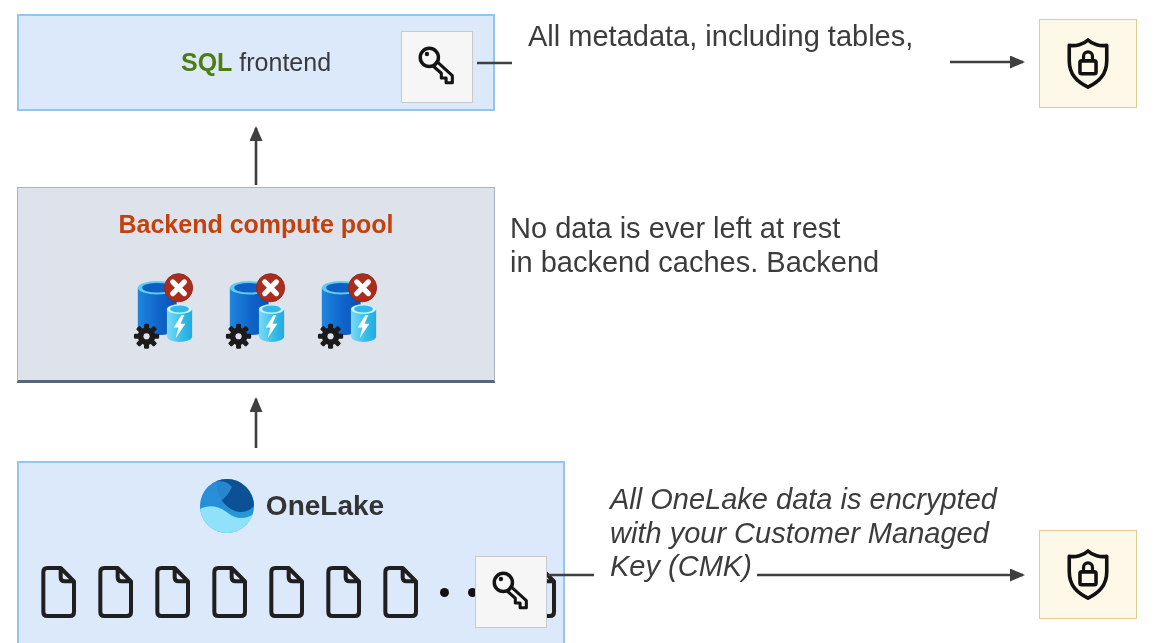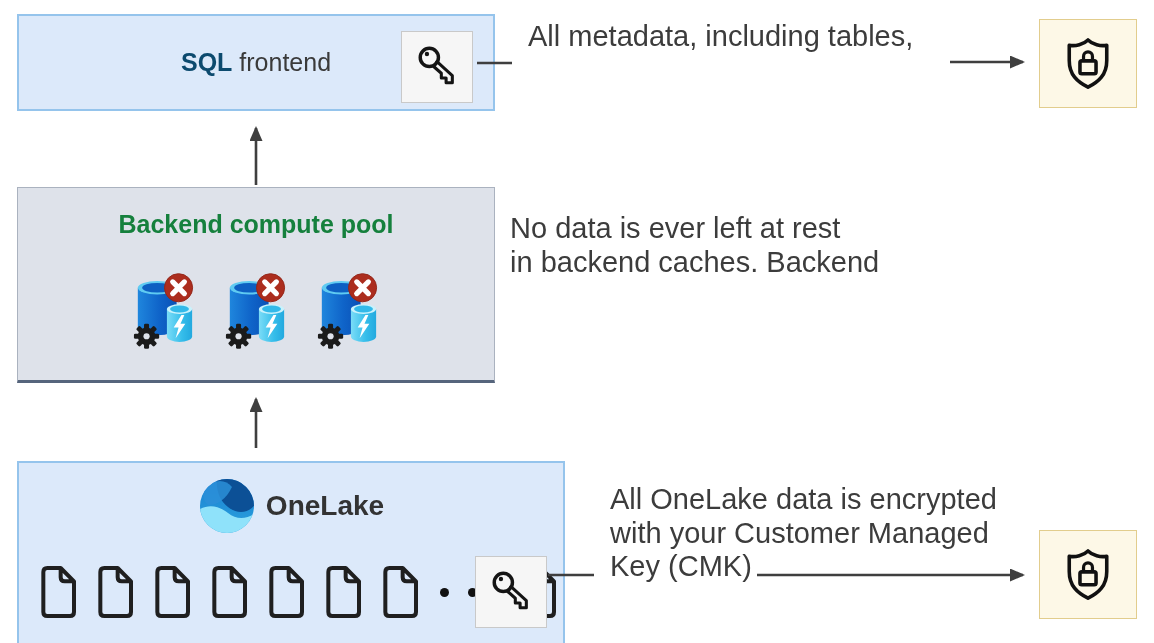--- a/index.html
+++ b/index.html
@@ -7,34 +7,34 @@
     position:relative;width:1154px;height:643px;background:#fff;overflow:hidden;
     font-family:"Liberation Sans",sans-serif;color:#3a3a3a;
   }
   .box{position:absolute;box-sizing:border-box;}
   .sql-box{
     left:17px;top:14px;width:478px;height:97px;
     background:var(--box-blue,#dce9fa);border:2px solid var(--box-blue-border,#95c4ec);
     display:flex;align-items:center;justify-content:center;
   }
   .sql-title{font-size:25px;color:#3a3a3a;}
-  .sql-title b{font-weight:bold;color:#0c4a6e;}
+  .sql-title b{font-weight:bold;color:#4d7c0f;}
   .key-btn{
     position:absolute;width:72px;height:72px;background:#f6f6f6;border:1px solid #c9c9c9;
     display:flex;align-items:center;justify-content:center;box-sizing:border-box;
   }
   .key-btn-sql{right:20px;top:15px;}
   .key-btn-onelake{right:16px;top:93px;}
   .backend-box{
     left:17px;top:187px;width:478px;height:196px;
     background:var(--box-gray,#dee2ea);
     border:1px solid #aab2bf;border-bottom:3px solid #56657c;
   }
   .backend-title{
-    text-align:center;margin-top:22px;font-size:25px;font-weight:bold;color:#15803d;
+    text-align:center;margin-top:22px;font-size:25px;font-weight:bold;color:#c2410c;
   }
   .cache-row{
     position:absolute;left:0;right:0;top:84px;display:flex;justify-content:center;gap:28px;
   }
   .onelake-box{
     left:17px;top:450px;width:548px;height:185px;
     background:var(--box-blue,#dce9fa);border:2px solid var(--box-blue-border,#95c4ec);margin-top:11px;
   }
   .onelake-header{
     position:absolute;left:0;right:0;top:14px;display:flex;align-items:center;justify-content:center;gap:10px;
@@ -42,21 +42,21 @@
   .onelake-title{font-size:28px;font-weight:bold;color:#333;}
   .docs-row{
     position:absolute;left:16px;top:93px;height:72px;display:flex;align-items:center;
   }
   .doc{margin-right:11px;flex:0 0 auto;}
   .dots{display:flex;align-items:center;gap:19px;margin:0 10px 0 6px;}
   .dot{width:9px;height:9px;border-radius:50%;background:#111;}
   .annotation{position:absolute;font-size:29px;line-height:33.5px;color:#3c3c3c;}
   .ann-metadata{left:528px;top:20px;}
   .ann-backend{left:510px;top:212px;}
-  .ann-onelake{left:610px;top:483px;}
+  .ann-onelake{left:610px;top:483px;font-style:italic;}
   .shield-box{
     position:absolute;width:98px;height:89px;
     background:var(--shield-bg,#fdf8e7);border:1.5px solid var(--shield-border,#e2cd8d);
     display:flex;align-items:center;justify-content:center;box-sizing:border-box;
   }
   .shield-top{left:1039px;top:19px;}
   .shield-bottom{left:1039px;top:530px;}
   .arrows{position:absolute;left:0;top:0;pointer-events:none;}
 </style>
 </head>

